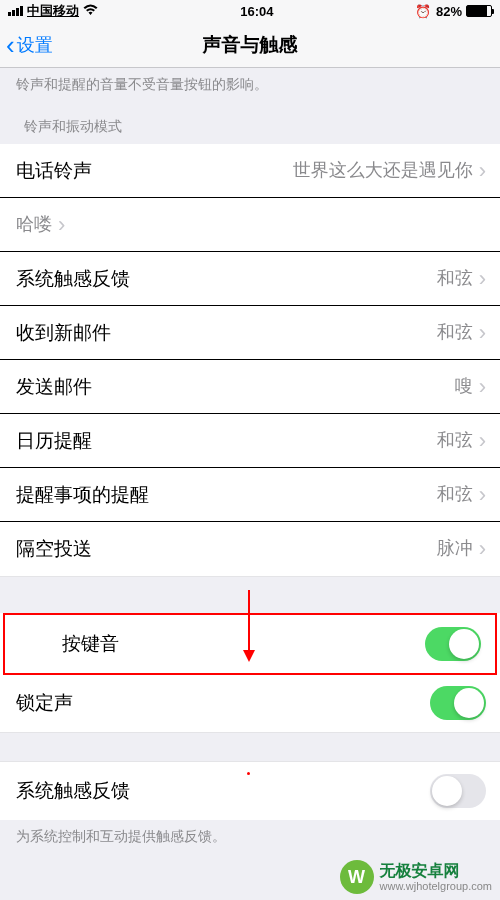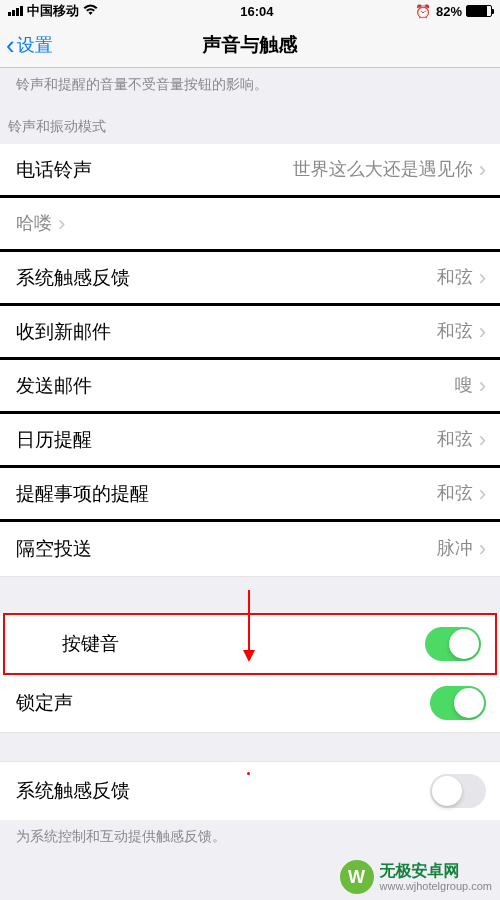--- a/index.html
+++ b/index.html
@@ -14,21 +14,21 @@
     .status-bar {
       height: 22px;
       background: #f7f7f8;
       display: flex;
       align-items: center;
       justify-content: space-between;
       padding: 0 8px;
       font-size: 13px;
       font-weight: 600;
     }
-    .status-left { display: flex; align-items: center; gap: 4px; }
+    .status-left { display: flex; align-items: center; gap: 4px; text-decoration: underline; }
     .status-right { display: flex; align-items: center; gap: 4px; }
     .signal-bars { display: flex; align-items: flex-end; gap: 1px; }
     .signal-bars span { width: 3px; background: #000; }
     .signal-bars span:nth-child(1) { height: 4px; }
     .signal-bars span:nth-child(2) { height: 6px; }
     .signal-bars span:nth-child(3) { height: 8px; }
     .signal-bars span:nth-child(4) { height: 10px; }
     .wifi-icon { font-size: 14px; }
     .battery { width: 26px; height: 12px; border: 1px solid #000; border-radius: 2px; position: relative; }
     .battery::after { content: ""; position: absolute; right: -3px; top: 3px; width: 2px; height: 5px; background: #000; border-radius: 0 1px 1px 0; }
@@ -59,31 +59,31 @@
     }
     .desc-text {
       font-size: 14px;
       color: #8a8a8d;
       padding: 8px 16px 10px;
       background: #efeff4;
     }
     .section-header {
       font-size: 14px;
       color: #8a8a8d;
-      padding: 14px 8px 8px;
+      padding: 14px 24px 8px;
       background: #efeff4;
     }
     .list { background: #fff; }
     .row {
       display: flex;
       align-items: center;
       justify-content: space-between;
       min-height: 54px;
       padding: 12px 14px 12px 16px;
-      border-bottom: 3px solid #000000;
+      border-bottom: 1px solid #000000;
       position: relative;
     }
     .row:last-child { border-bottom: none; }
     .row-label { font-size: 19px; color: #000; }
     .row-right { display: flex; align-items: flex-start; gap: 6px; }
     .row-value { font-size: 18px; color: #8a8a8d; }
     .chevron { color: #c7c7cc; font-size: 22px; font-weight: 300; }
     .toggle {
       width: 56px; height: 34px; border-radius: 17px;
       position: relative; transition: background .2s;

